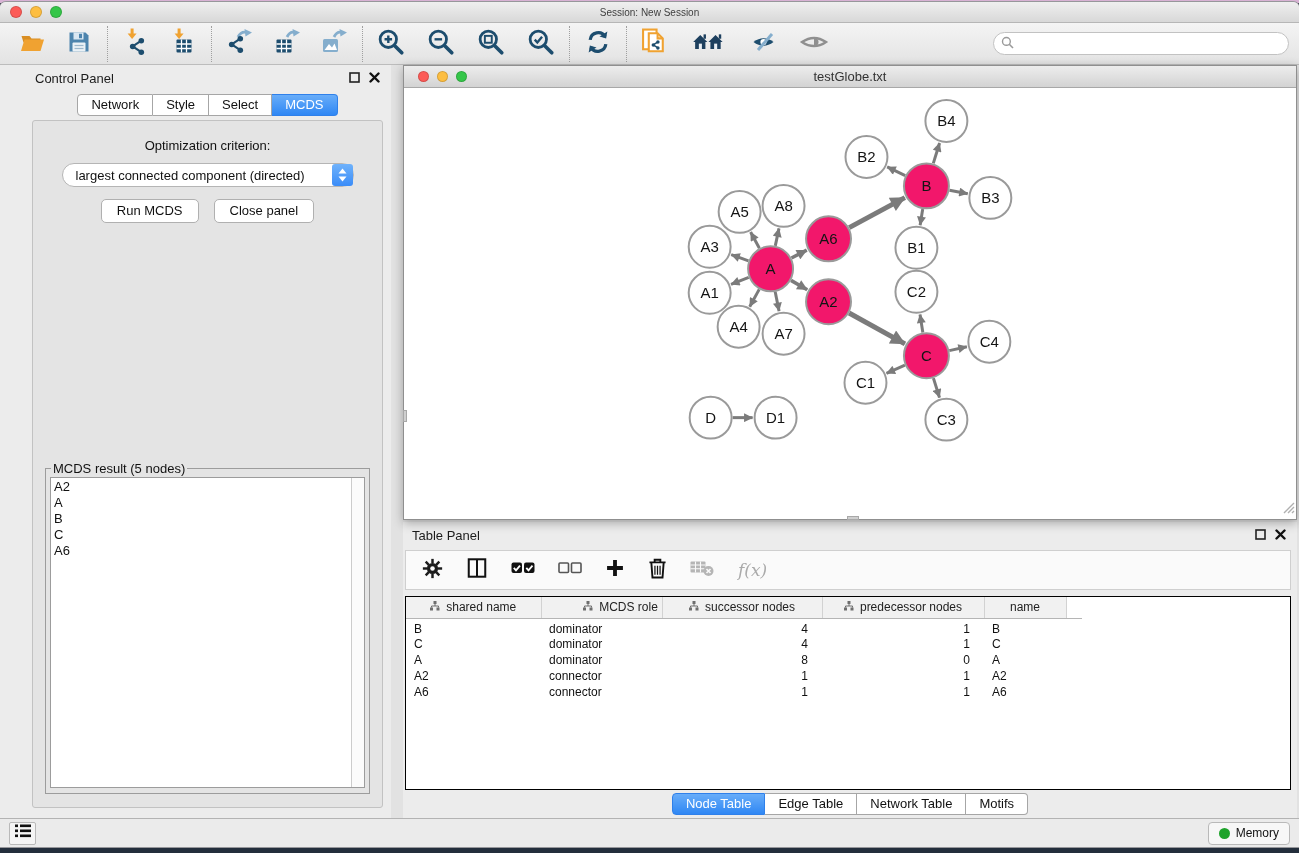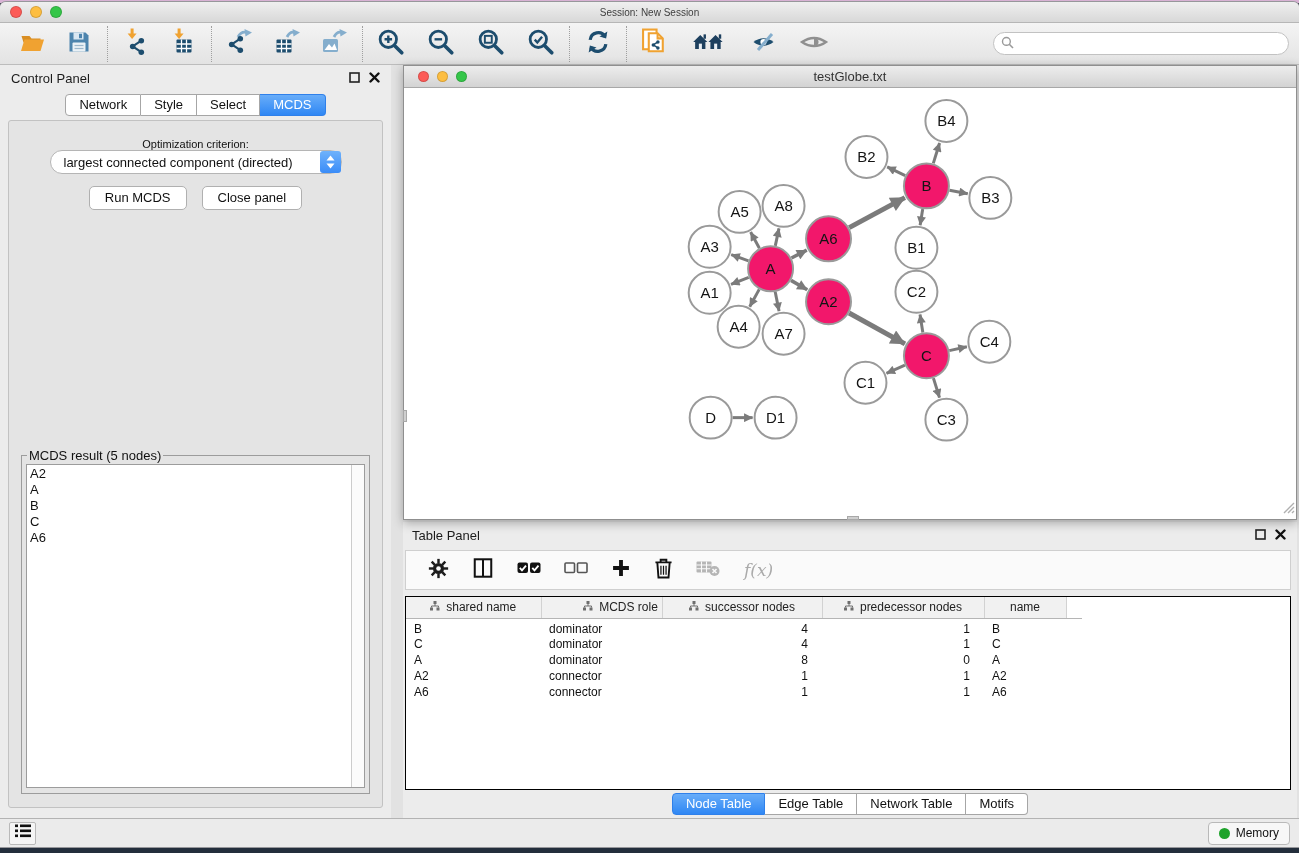--- a/index.html
+++ b/index.html
@@ -26,32 +26,32 @@
   .tb-sep { width:0; height:36px; border-left:1px dotted #9f9f9f; }
   .tb-btn { width:30px; height:30px; display:flex; align-items:center; justify-content:center; }
   .search-box { position:absolute; right:10px; top:9px; width:296px; height:23px; border:1px solid #c2c2c2;
                 border-radius:12px; background:#fff; display:flex; align-items:center; padding-left:7px; gap:5px; }
   .search-box input { border:none; outline:none; flex:1; font-size:12px; background:transparent; height:18px; }
 
   
   .main { flex:1; display:flex; min-height:0; }
 
   
-  .control-col { width:391px; flex:0 0 391px; display:flex; flex-direction:column; background:#ececec; }
+  .control-col { width:391px; flex:0 0 391px; display:flex; flex-direction:column; background:#ececec;padding-left:24px; }
   .panel-header { height:26px; flex:0 0 26px; display:flex; align-items:center; padding:0 11px; }
   .panel-title { font-size:13px; color:#1c1c1c; }
   .win-btns { margin-left:auto; display:flex; gap:9px; align-items:center; }
   .cp-tabs { display:flex; justify-content:center; margin:3px 0 2px; }
   .seg { font-size:13px; padding:2px 13px 3px; background:#fff; border:1px solid #a6a6a6; border-left:none; color:#111; }
   .seg:first-child { border-left:1px solid #a6a6a6; border-radius:4px 0 0 4px; }
   .seg:last-child { border-radius:0 4px 4px 0; }
   .seg.selected { background:linear-gradient(#68adf9,#2f87f4); color:#fff; border-color:#2f80ea; }
   .cp-body { flex:1; margin:2px 8px 10px; border:1px solid #c2c2c2; border-radius:3px; background:#e4e4e4;
              display:flex; flex-direction:column; padding-top:17px; min-height:0; }
-  .opt-label { text-align:center; font-size:11px; color:#111; }
+  .opt-label { text-align:center; font-size:13px; color:#111; margin-bottom:10px; }
   .dropdown { margin:0 auto; width:292px; height:24px; flex:0 0 24px; background:#fff; border:1px solid #b5b5b5;
               border-radius:12px; display:flex; align-items:center; }
   .dd-text { font-size:13px; padding-left:13px; color:#111; flex:1; white-space:nowrap; }
   .dd-cap { width:21px; height:22px; margin-right:0px; background:linear-gradient(#6fb2fb,#3a8cf8);
             border-radius:3px; display:flex; flex-direction:column; align-items:center; justify-content:center; gap:2px; }
   .btn-row { display:flex; justify-content:center; gap:15px; margin-top:12px; }
   .push-btn { font-size:13px; background:#fff; border:1px solid #b0b0b0; border-radius:5px; padding:3px 15px 4px; color:#111; }
   .cp-spacer { flex:0 0 238px; }
   fieldset.result { flex:1; margin:0 12px 13px; border:1px solid #9c9c9c; padding:1px 4px 5px; min-height:0;
                     display:flex; flex-direction:column; }
@@ -71,21 +71,21 @@
   .net-title { font-size:13px; color:#333;text-align:right; }
   .net-canvas { flex:1; position:relative; background:#fff; }
   svg.network { position:absolute; left:0; top:0; width:100%; height:100%; }
   .grip { position:absolute; right:1px; bottom:1px; }
   .edge-tick-left { position:absolute; left:-1px; top:344px; width:4px; height:12px; background:#cfcfcf; border:1px solid #a8a8a8; }
   .edge-tick-bottom { position:absolute; left:443px; bottom:-1px; width:12px; height:4px; background:#cfcfcf; border:1px solid #a8a8a8; }
 
   
   .table-panel { flex:1; margin-top:2px; display:flex; flex-direction:column; background:#ececec; min-height:0; }
   .tp-toolbar { height:40px; flex:0 0 40px; margin:2px 6px 0 2px; background:#fafafa; border:1px solid #cfcfcf;
-                display:flex; align-items:center; gap:23px; padding:0 22px; }
+                display:flex; align-items:center; gap:23px; padding:0 16px; }
   .tp-table-wrap { flex:1; margin:6px 6px 0 2px; background:#fff; border:1px solid #000000; overflow:hidden; min-height:0; }
   table.attr { border-collapse:collapse; table-layout:fixed; }
   table.attr th { background:#f1f1f1; border-right:1px solid #d2d2d2; border-bottom:1px solid #b5b5b5;
                   font-weight:normal; height:21px; font-size:12px; color:#222; }
   table.attr th .hdr { display:flex; align-items:center; justify-content:center; gap:6px; }
   table.attr th.filler { background:#fff; border-right:none; }
   table.attr td { height:16px; padding:0 8px; font-size:12px; color:#111; white-space:nowrap; overflow:hidden; }
   table.attr td.right { text-align:right; padding-right:14px; }
   table.attr tbody tr:first-child td { padding-top:3px; }
   .tp-tabs { height:28px; flex:0 0 28px; display:flex; justify-content:center; align-items:center; }

